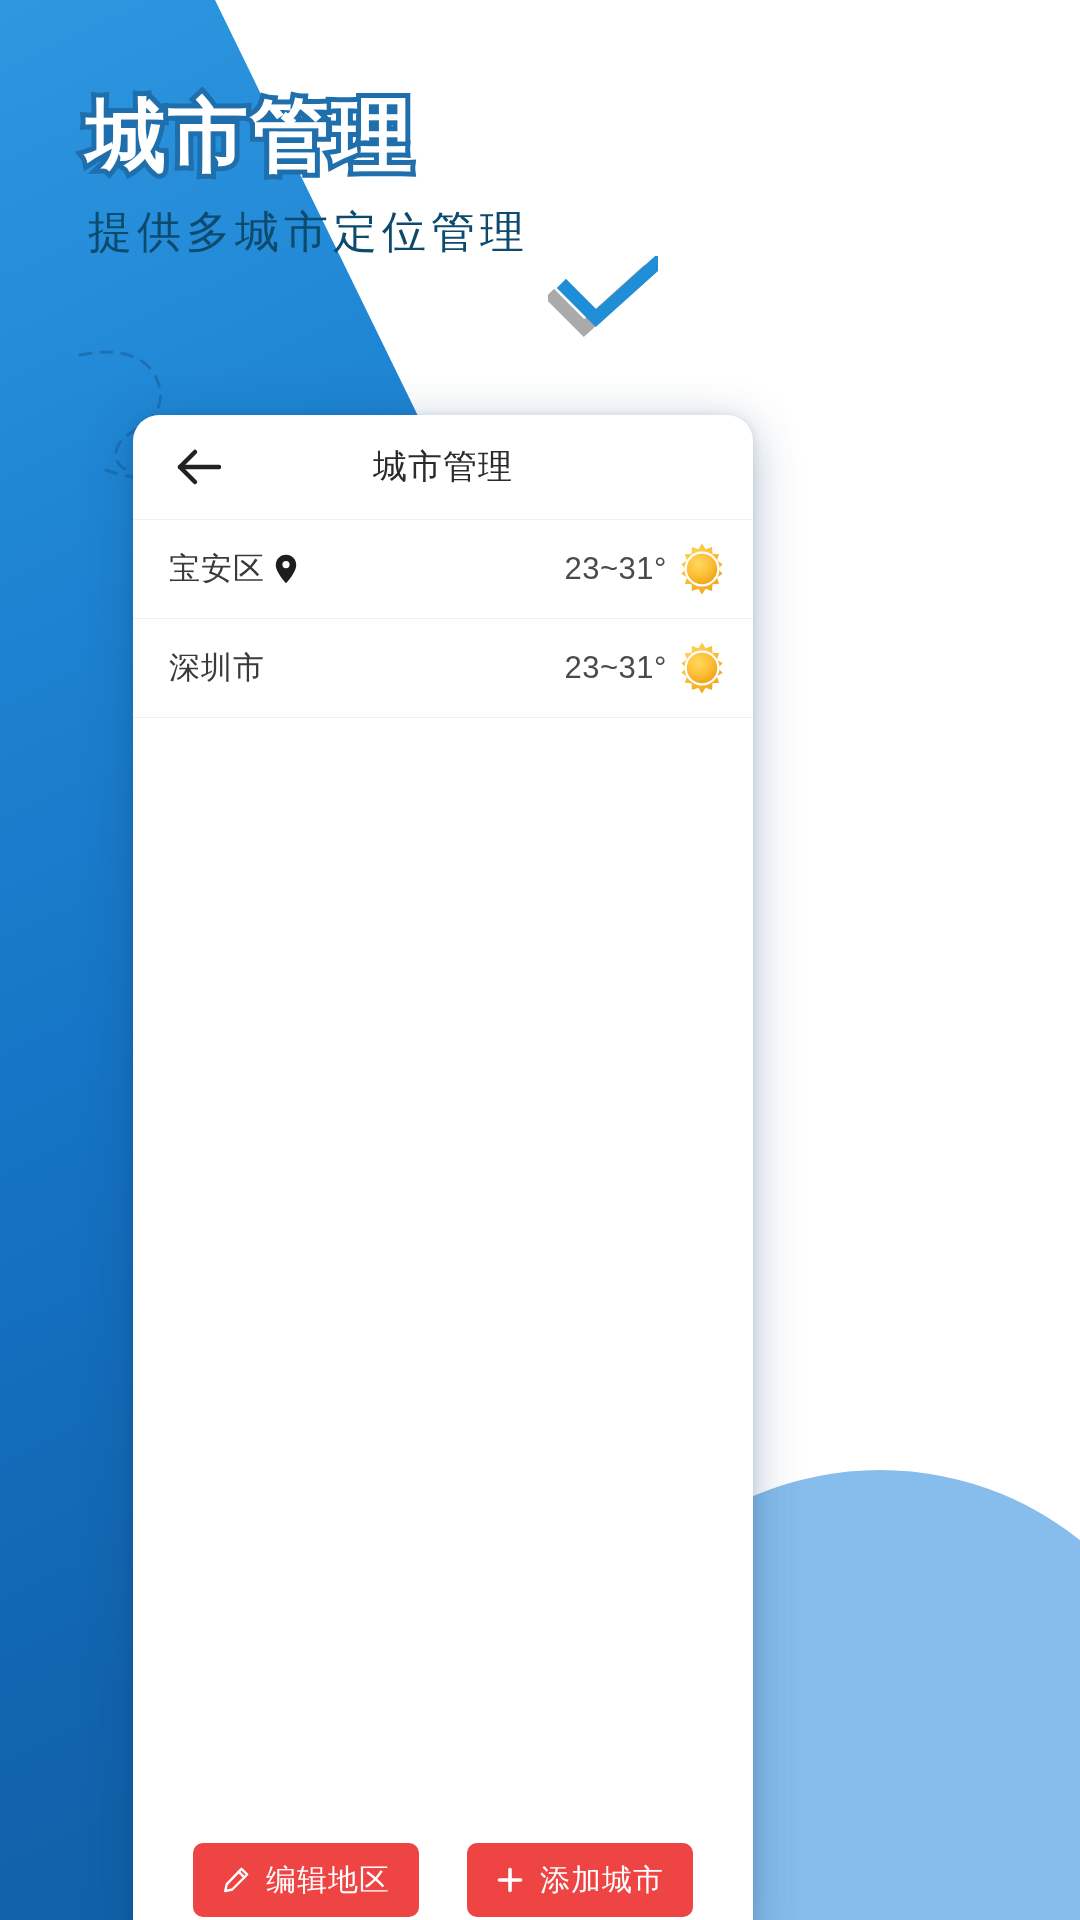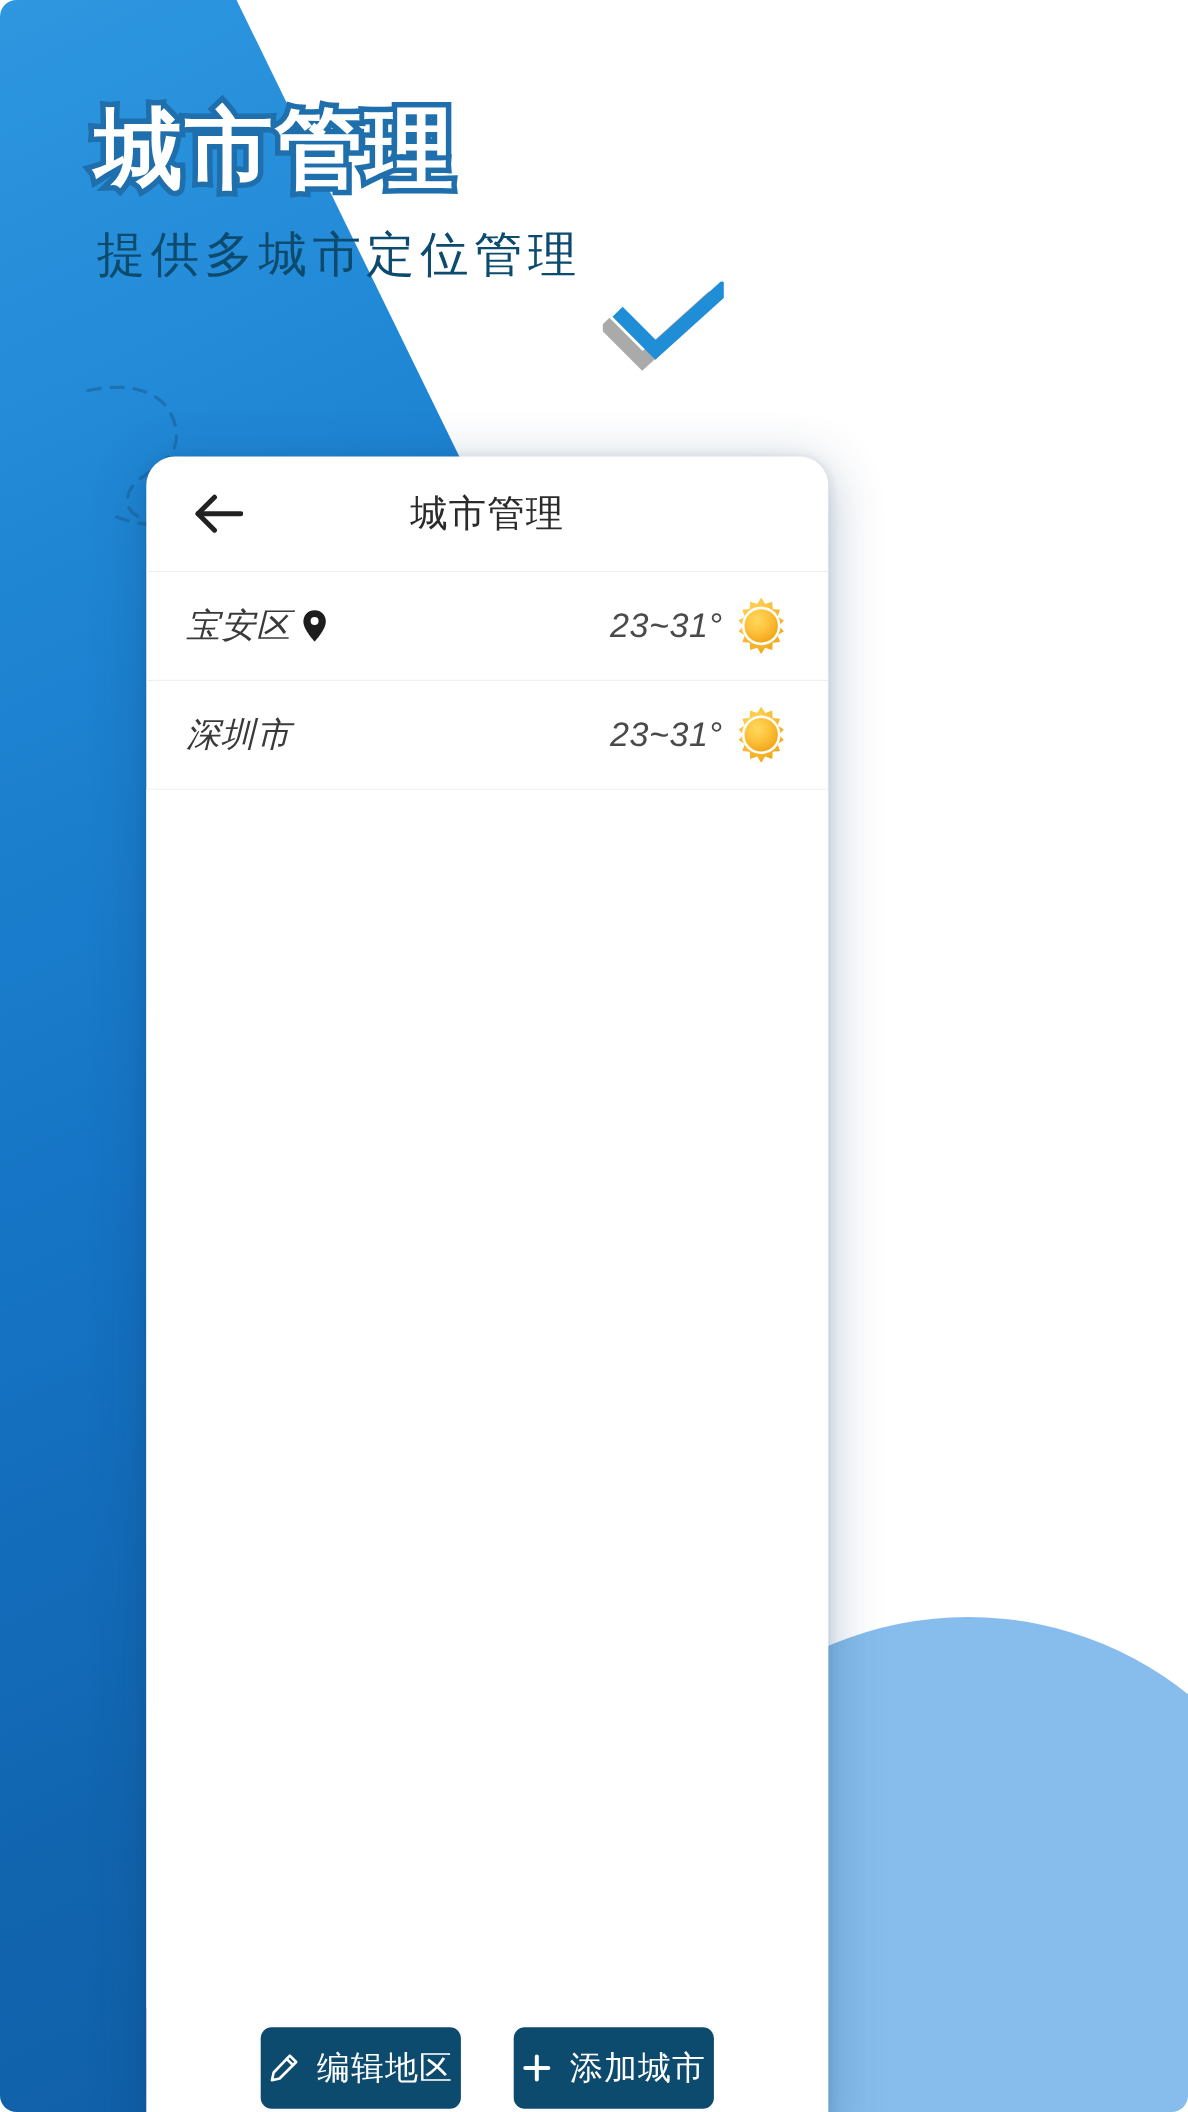--- a/index.html
+++ b/index.html
@@ -3,21 +3,21 @@
 <meta charset="utf-8">
 <style>
   html,body{margin:0;padding:0;}
   body{
     width:1080px;height:1920px;
     font-family:"Liberation Sans","DejaVu Sans",sans-serif;
     overflow:hidden;
     background:#ffffff;
     position:relative;
   }
-  #stage{position:absolute;inset:0;overflow:hidden;background:#ffffff;border-radius:15px;}
+  #stage{position:absolute;inset:0;overflow:hidden;background:#ffffff;}
 
   
   .bg-white{position:absolute;inset:0;background:#ffffff;}
   .bg-blue{
     position:absolute;left:0;top:0;width:1080px;height:1920px;
     background:linear-gradient(155deg,#2e97e0 0%,#1f86d4 22%,#1573c4 48%,#1164ae 72%,#0d5a9f 100%);
     -webkit-clip-path:polygon(0 0, 215px 0, 420px 420px, 420px 1920px, 0 1920px);
     clip-path:polygon(0 0, 215px 0, 420px 420px, 420px 1920px, 0 1920px);
   }
   .bg-circle{
@@ -72,24 +72,23 @@
   }
   .back-btn svg{display:block;}
   .topbar-title{
     width:100%;text-align:center;
     font-size:34px;color:#2b2b2b;letter-spacing:1px;
   }
 
   .row{
     height:99px;min-height:99px;
     display:flex;align-items:center;
-    padding:0 34px 0 36px;
+    padding:0 24px 0 36px;
     border-bottom:1px solid #efefef;
     box-sizing:border-box;
-    font-style:italic;
   }
   .row-name{
     font-size:31px;color:#3a3a3a;letter-spacing:1px;
     display:flex;align-items:center;gap:10px;
   }
   .pin-icon{display:inline-flex;align-items:center;}
   .pin-icon svg{display:block;}
   .row-spacer{flex:1;}
   .row-temp{
     font-size:31px;color:#4a4a4a;letter-spacing:0.5px;
@@ -98,22 +97,22 @@
   .sun-icon{width:54px;height:54px;display:block;}
 
   .list-body{flex:1;background:#ffffff;}
 
   .btnbar{
     height:110px;min-height:110px;
     display:flex;align-items:center;justify-content:center;gap:48px;
     padding-bottom:0;
   }
   .action-btn{
-    width:182px;height:74px;border-radius:10px;
-    background:#0c4a6e;
+    width:226px;height:74px;border-radius:10px;
+    background:#ef4444;
     color:#ffffff;font-size:30px;letter-spacing:1px;
     display:flex;align-items:center;justify-content:center;gap:16px;
     border:none;
     box-sizing:border-box;
   }
   .action-btn svg{display:block;}
 </style>
 </head>
 <body>
 

